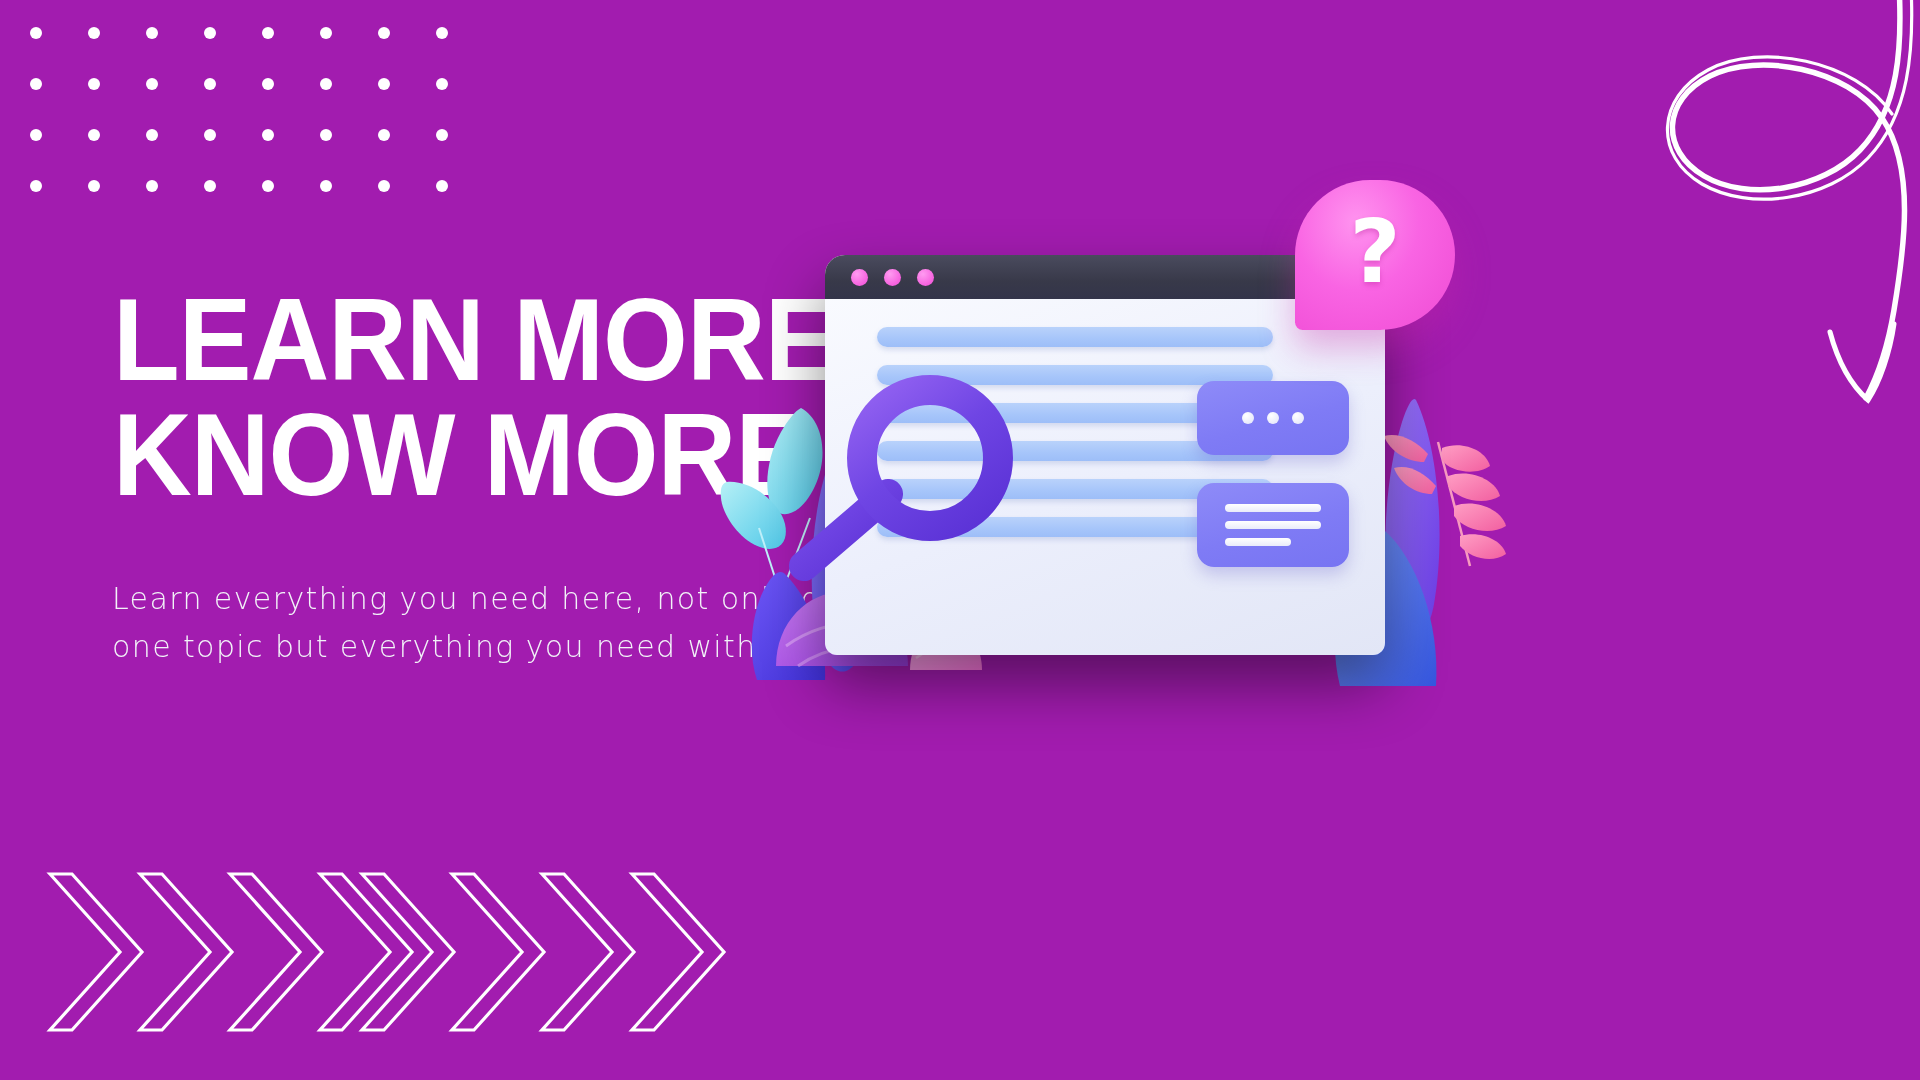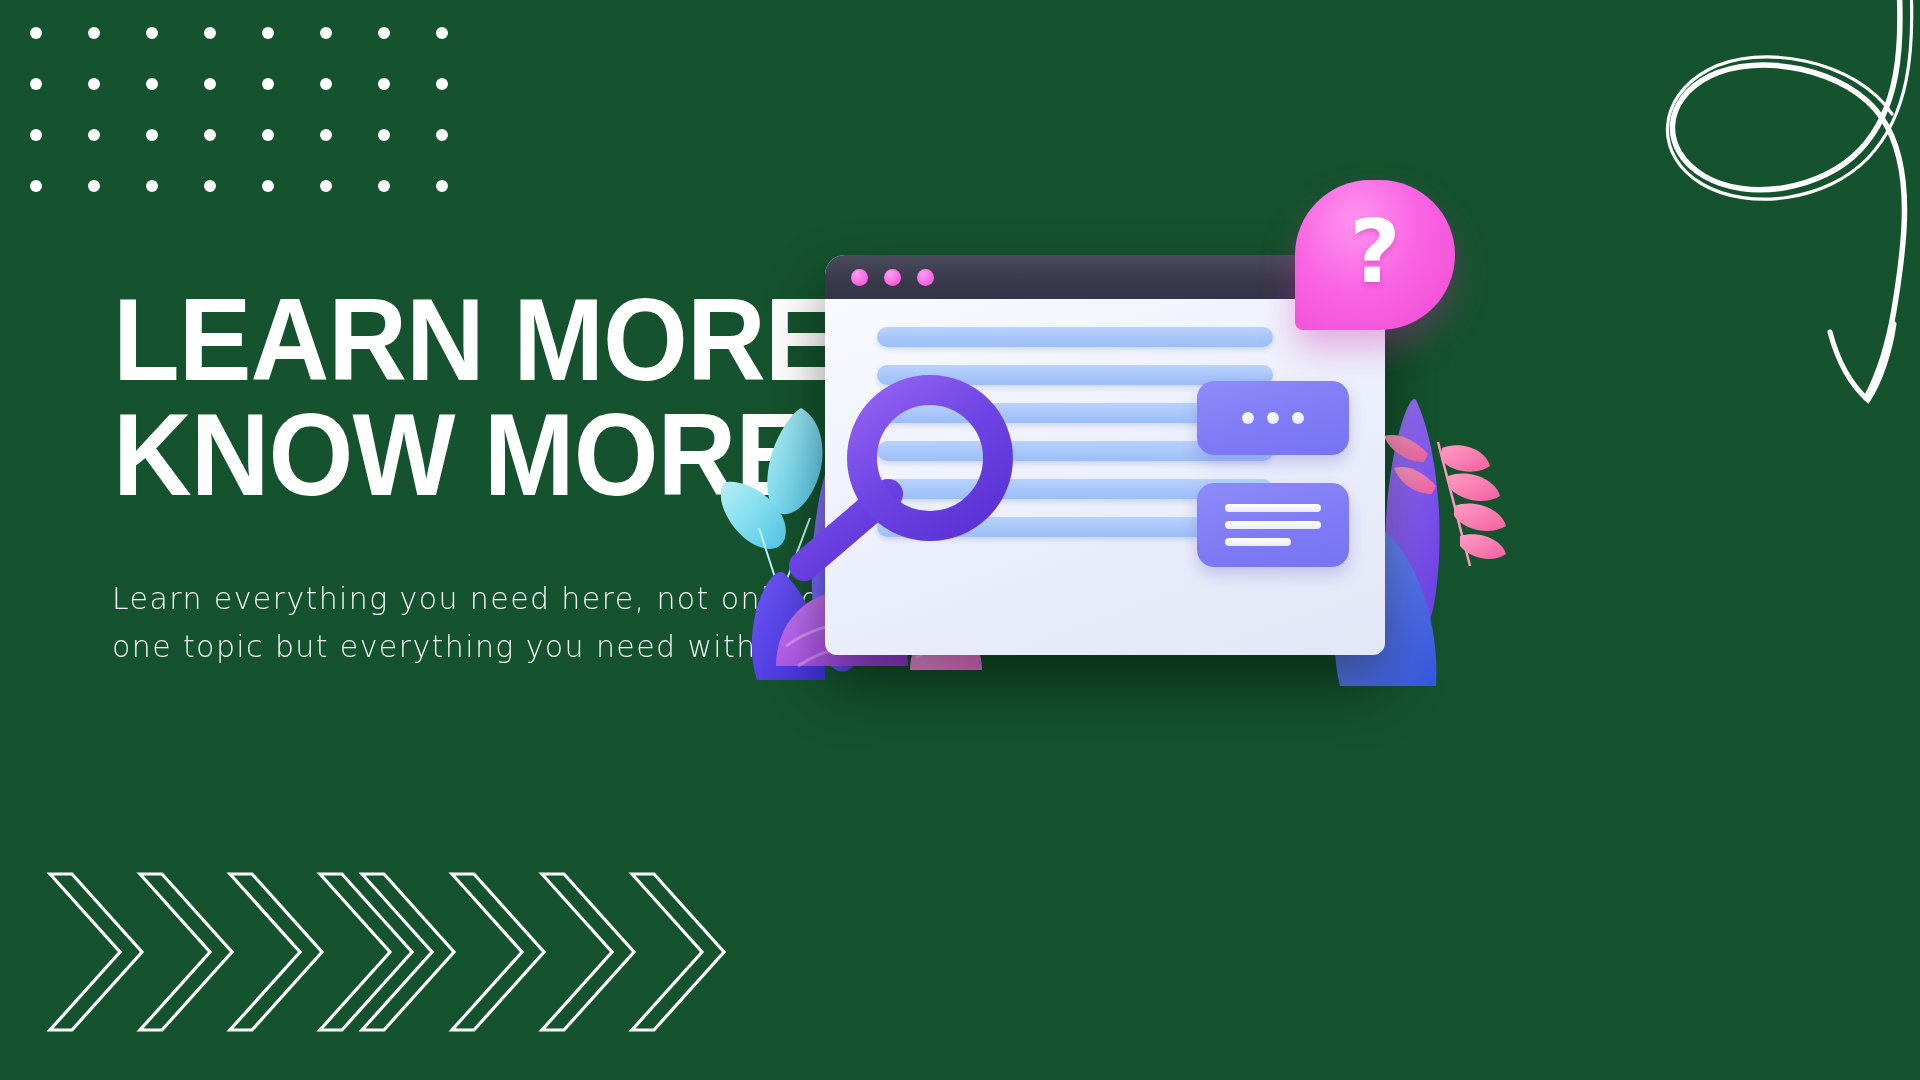--- a/index.html
+++ b/index.html
@@ -7,21 +7,21 @@
   body {
     background:#101226;
     font-family:"Liberation Sans", sans-serif;
     position:relative;
   }
 
   
   #banner {
     position:absolute; inset:0;
     width:1920px; height:1080px;
-    background:#14532d;
+    background:#a21caf;
     overflow:hidden;
   }
 
   
   .dot-grid {
     position:absolute; left:30px; top:27px;
     width:470px; height:180px;
     display:grid;
     grid-template-columns:repeat(8, 58px);
     grid-template-rows:repeat(4, 51px);

